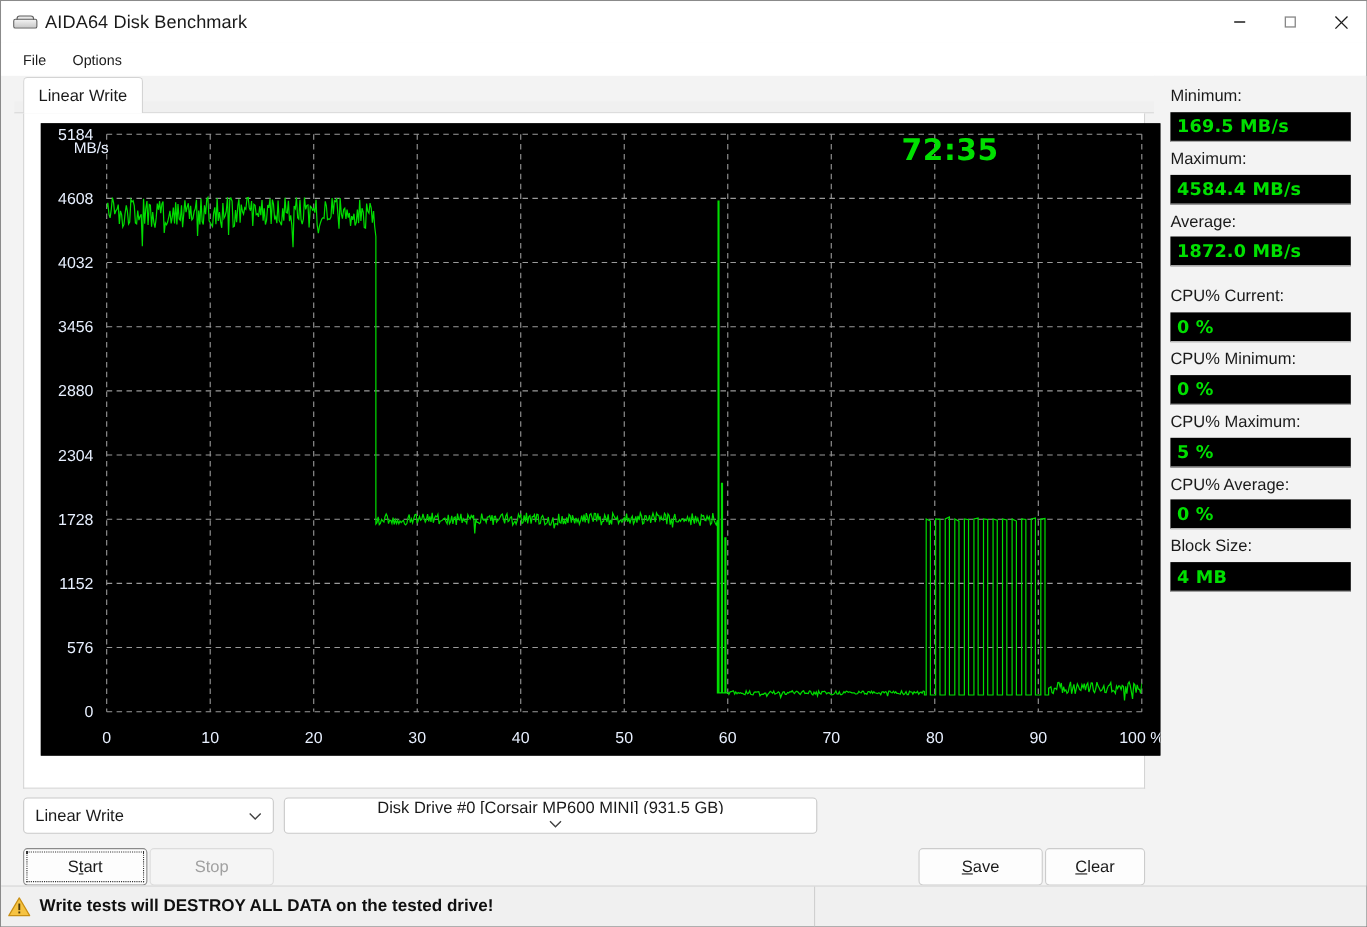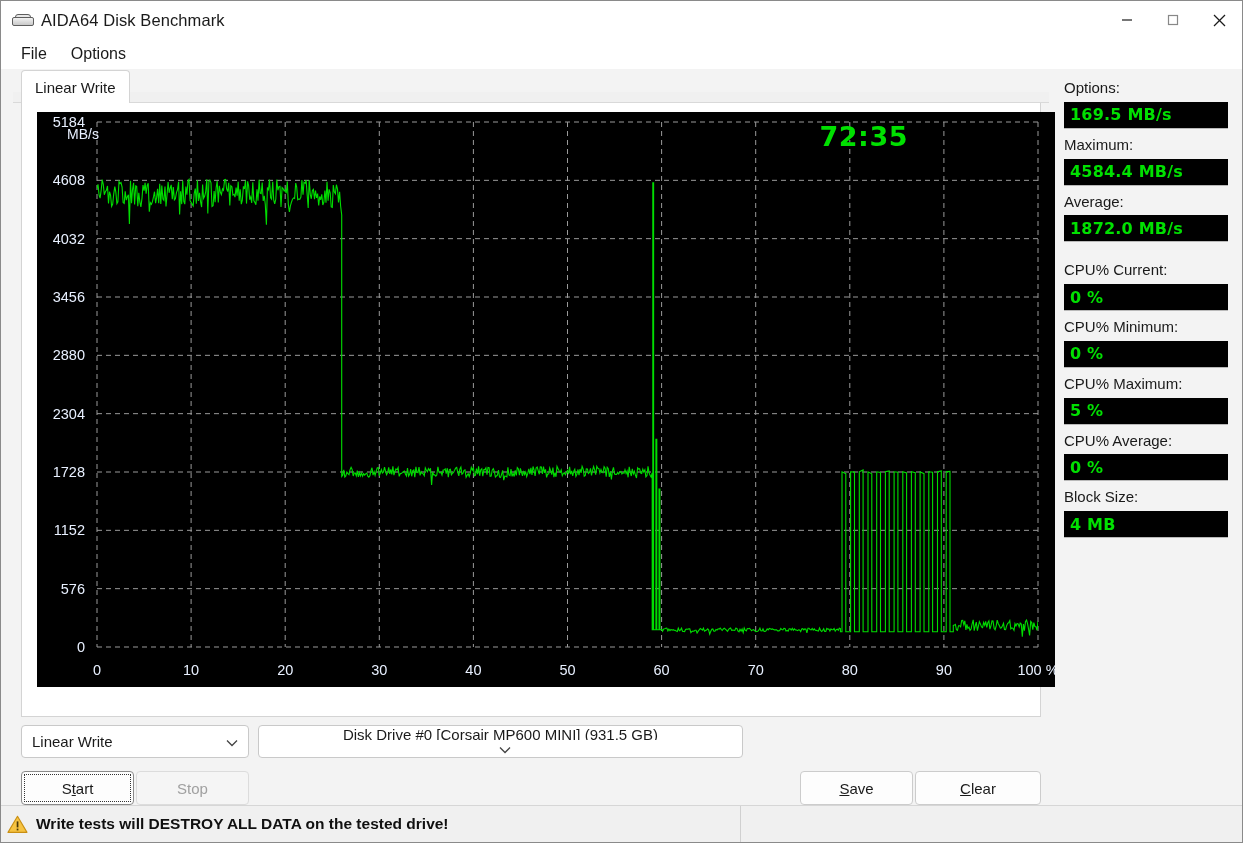--- a/index.html
+++ b/index.html
@@ -42,21 +42,21 @@
     width:46px;height:38px;display:flex;align-items:center;justify-content:center;
     color:#1c1c1c;
   }
   .winbtn svg{display:block;}
   
   .menubar{
     height:30px;flex:0 0 30px;background:#ffffff;
     display:flex;align-items:center;padding-left:10px;gap:4px;
   }
   .menuitem{
-    font-size:16px;color:#1a1a1a;padding:3px 10px;border-radius:3px;
+    font-size:13px;color:#1a1a1a;padding:3px 10px;border-radius:3px;
   }
   
   .body-area{flex:1 1 auto;display:flex;min-height:0;position:relative;background:#f3f3f3;}
   .left-col{
     flex:1 1 auto;display:flex;flex-direction:column;min-width:0;
     padding-left:12px;box-sizing:border-box;
   }
   
   .tabstrip{
     height:33px;flex:0 0 33px;position:relative;margin-top:1px;
@@ -114,21 +114,21 @@
   }
   .btn.focused{border:1px solid #8a8a8a;position:relative;}
   .btn.focused:after{
     content:"";position:absolute;inset:2px;border:1px dotted #333;
   }
   .btn.disabled{color:#a0a0a0;background:#f5f5f5;border-color:#dcdcdc;}
   #start-button{width:113px;}
   #stop-button{width:113px;}
   .spacer{flex:1 1 auto;}
   #save-button{width:113px;}
-  #clear-button{width:126px;}
+  #clear-button{width:91px;}
   .btn u{text-decoration:underline;}
   
   .stats{
     flex:0 0 193px;width:193px;box-sizing:border-box;
     padding:10px 14px 0 14px;background:#f3f3f3;
     border-left:1px solid #f3f3f3;
     display:flex;flex-direction:column;
   }
   .stat{margin-bottom:7px;}
   .stat .cap{font-size:15px;color:#1a1a1a;margin-bottom:4px;line-height:1.25;}
@@ -303,21 +303,21 @@
           <div class="btn" id="clear-button">
             <span><u>C</u>lear</span>
           </div>
         </div>
       </div>
 
     </div>
 
     <div class="stats" id="stats-panel">
         <div class="stat">
-          <div class="cap">Options:</div>
+          <div class="cap">Minimum:</div>
           <div class="val">169.5 MB/s</div>
         </div>
         <div class="stat">
           <div class="cap">Maximum:</div>
           <div class="val">4584.4 MB/s</div>
         </div>
         <div class="stat">
           <div class="cap">Average:</div>
           <div class="val">1872.0 MB/s</div>
         </div>

